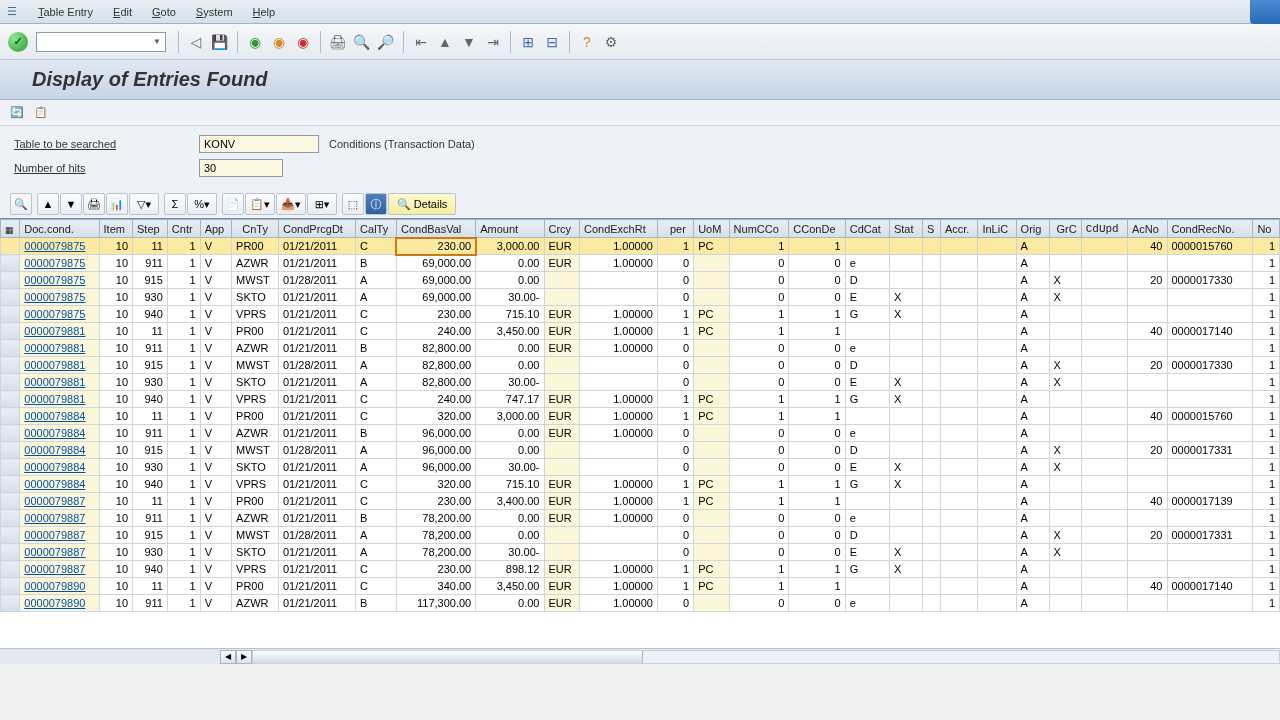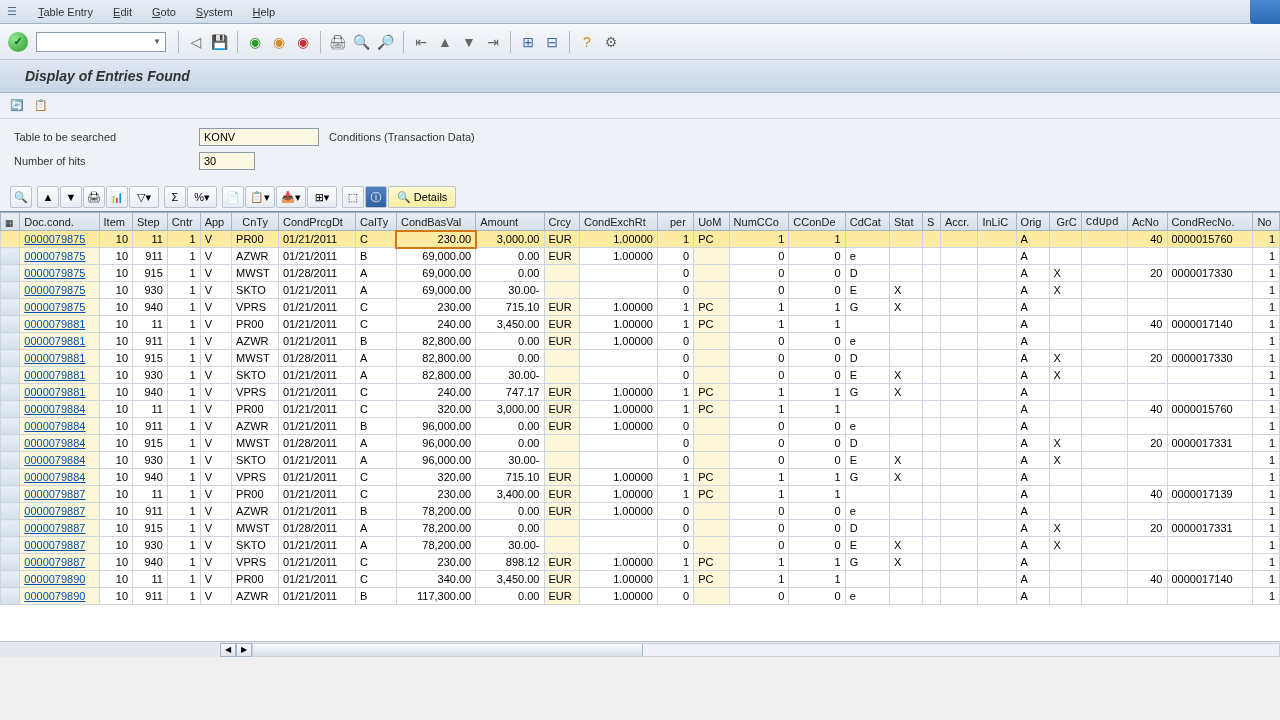--- a/index.html
+++ b/index.html
@@ -17,28 +17,28 @@
 .tb-combo .drop { font-size: 8px; color: #555; }
 .tb-sep { width: 1px; height: 22px; background: #b0bac5; margin: 0 4px; }
 .tb-btn { width: 22px; height: 22px; display: flex; align-items: center; justify-content: center; cursor: pointer; border-radius: 2px; }
 .tb-icon { font-size: 14px; }
 .icon-green { color: #2a9a2a; }
 .icon-orange { color: #d98820; }
 .icon-red { color: #c83030; }
 .icon-blue { color: #3a6aaa; }
 .icon-gray { color: #666; }
 
-.title-bar { background: linear-gradient(#e0e8f2, #c8d5e5); padding: 8px 25px; font-size: 14px; font-weight: bold; font-style: italic; color: #333; border-bottom: 1px solid #a8b5c5; }
+.title-bar { background: linear-gradient(#e0e8f2, #c8d5e5); padding: 8px 32px; font-size: 20px; font-weight: bold; font-style: italic; color: #333; border-bottom: 1px solid #a8b5c5; }
 
 .action-bar { background: #eef2f7; padding: 4px 8px; height: 26px; display: flex; align-items: center; gap: 6px; border-bottom: 1px solid #d0d8e2; }
 .action-bar .ab-btn { width: 18px; height: 18px; cursor: pointer; display: flex; align-items: center; justify-content: center; }
 
 .search-panel { background: #eef2f7; padding: 8px 14px 10px; }
 .search-row { display: flex; align-items: center; margin-bottom: 4px; height: 20px; }
-.search-label { width: 185px; color: #333; }
+.search-label { width: 185px; color: #333; text-decoration: underline; }
 .search-input { width: 120px; height: 18px; border: 1px solid #8a9aac; background: #fbf7e0; padding: 8px 4px; font-size: 11px; }
 .search-input.white { background: #fff; width: 80px; }
 .search-desc { margin-left: 10px; color: #333; }
 .max-label { margin-left: 10px; margin-right: 8px; }
 
 .grid-toolbar { background: #eef2f7; padding: 0 6px 2px; display: flex; align-items: center; gap: 1px; height: 26px; }
 .gt-btn { width: 22px; height: 22px; border: 1px solid #b8c2d0; background: linear-gradient(#fdfdfd,#e8edf3); display: flex; align-items: center; justify-content: center; cursor: pointer; font-size: 11px; border-radius: 2px; }
 .gt-btn.wide { width: 30px; }
 .gt-details { width: auto; padding: 0 8px; display: flex; align-items: center; gap: 3px; background: linear-gradient(#fefbd0,#f5eda0); }
 .gt-sep { width: 3px; }
@@ -141,21 +141,21 @@
 </div>
 
 <div class="search-panel">
   <div class="search-row">
     <span class="search-label">Table to be searched</span>
     <input class="search-input" value="KONV" style="">
     <span class="search-desc">Conditions (Transaction Data)</span>
   </div>
   <div class="search-row">
     <span class="search-label">Number of hits</span>
-    <input class="search-input" style="width: 56px;" value="30">
+    <input class="search-input" style="width: 84px;" value="30">
   </div>
 </div>
 
 <div class="grid-toolbar">
   <span class="gt-sep"></span>
   <span class="gt-btn">🔍</span>
   <span class="gt-sep"></span>
   <span class="gt-btn">▲</span>
   <span class="gt-btn">▼</span>
   <span class="gt-btn">🖨</span>

